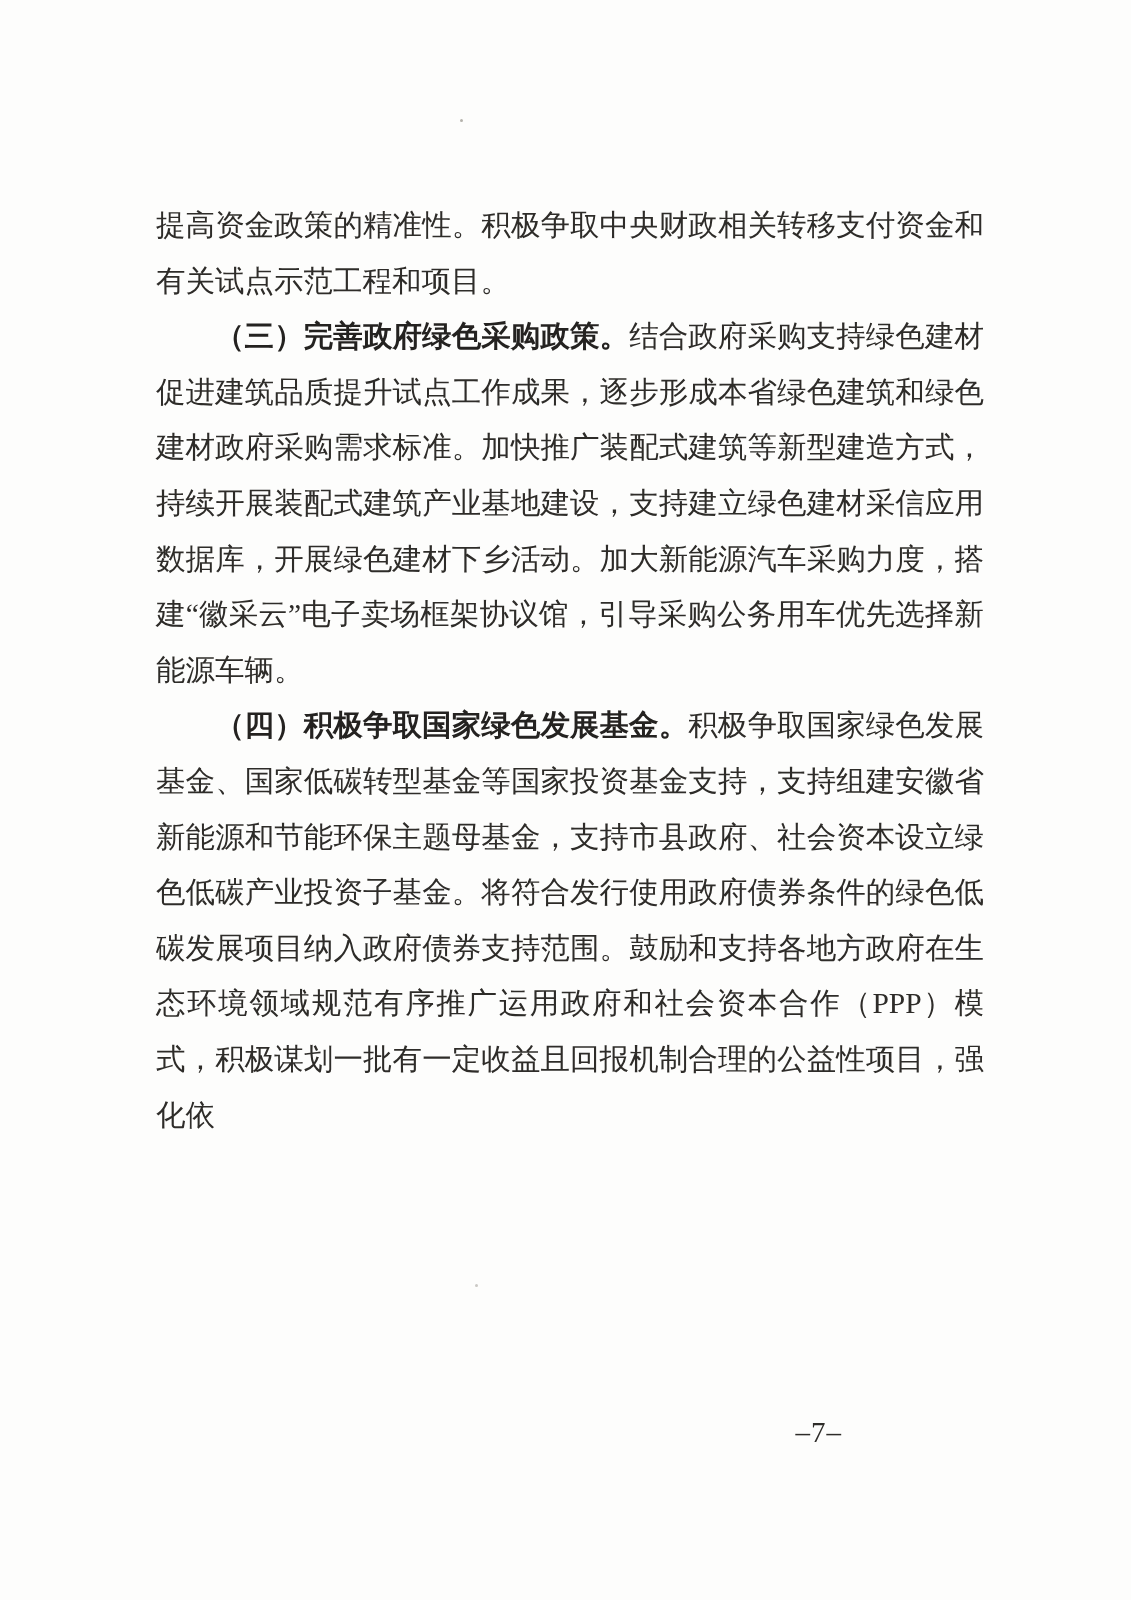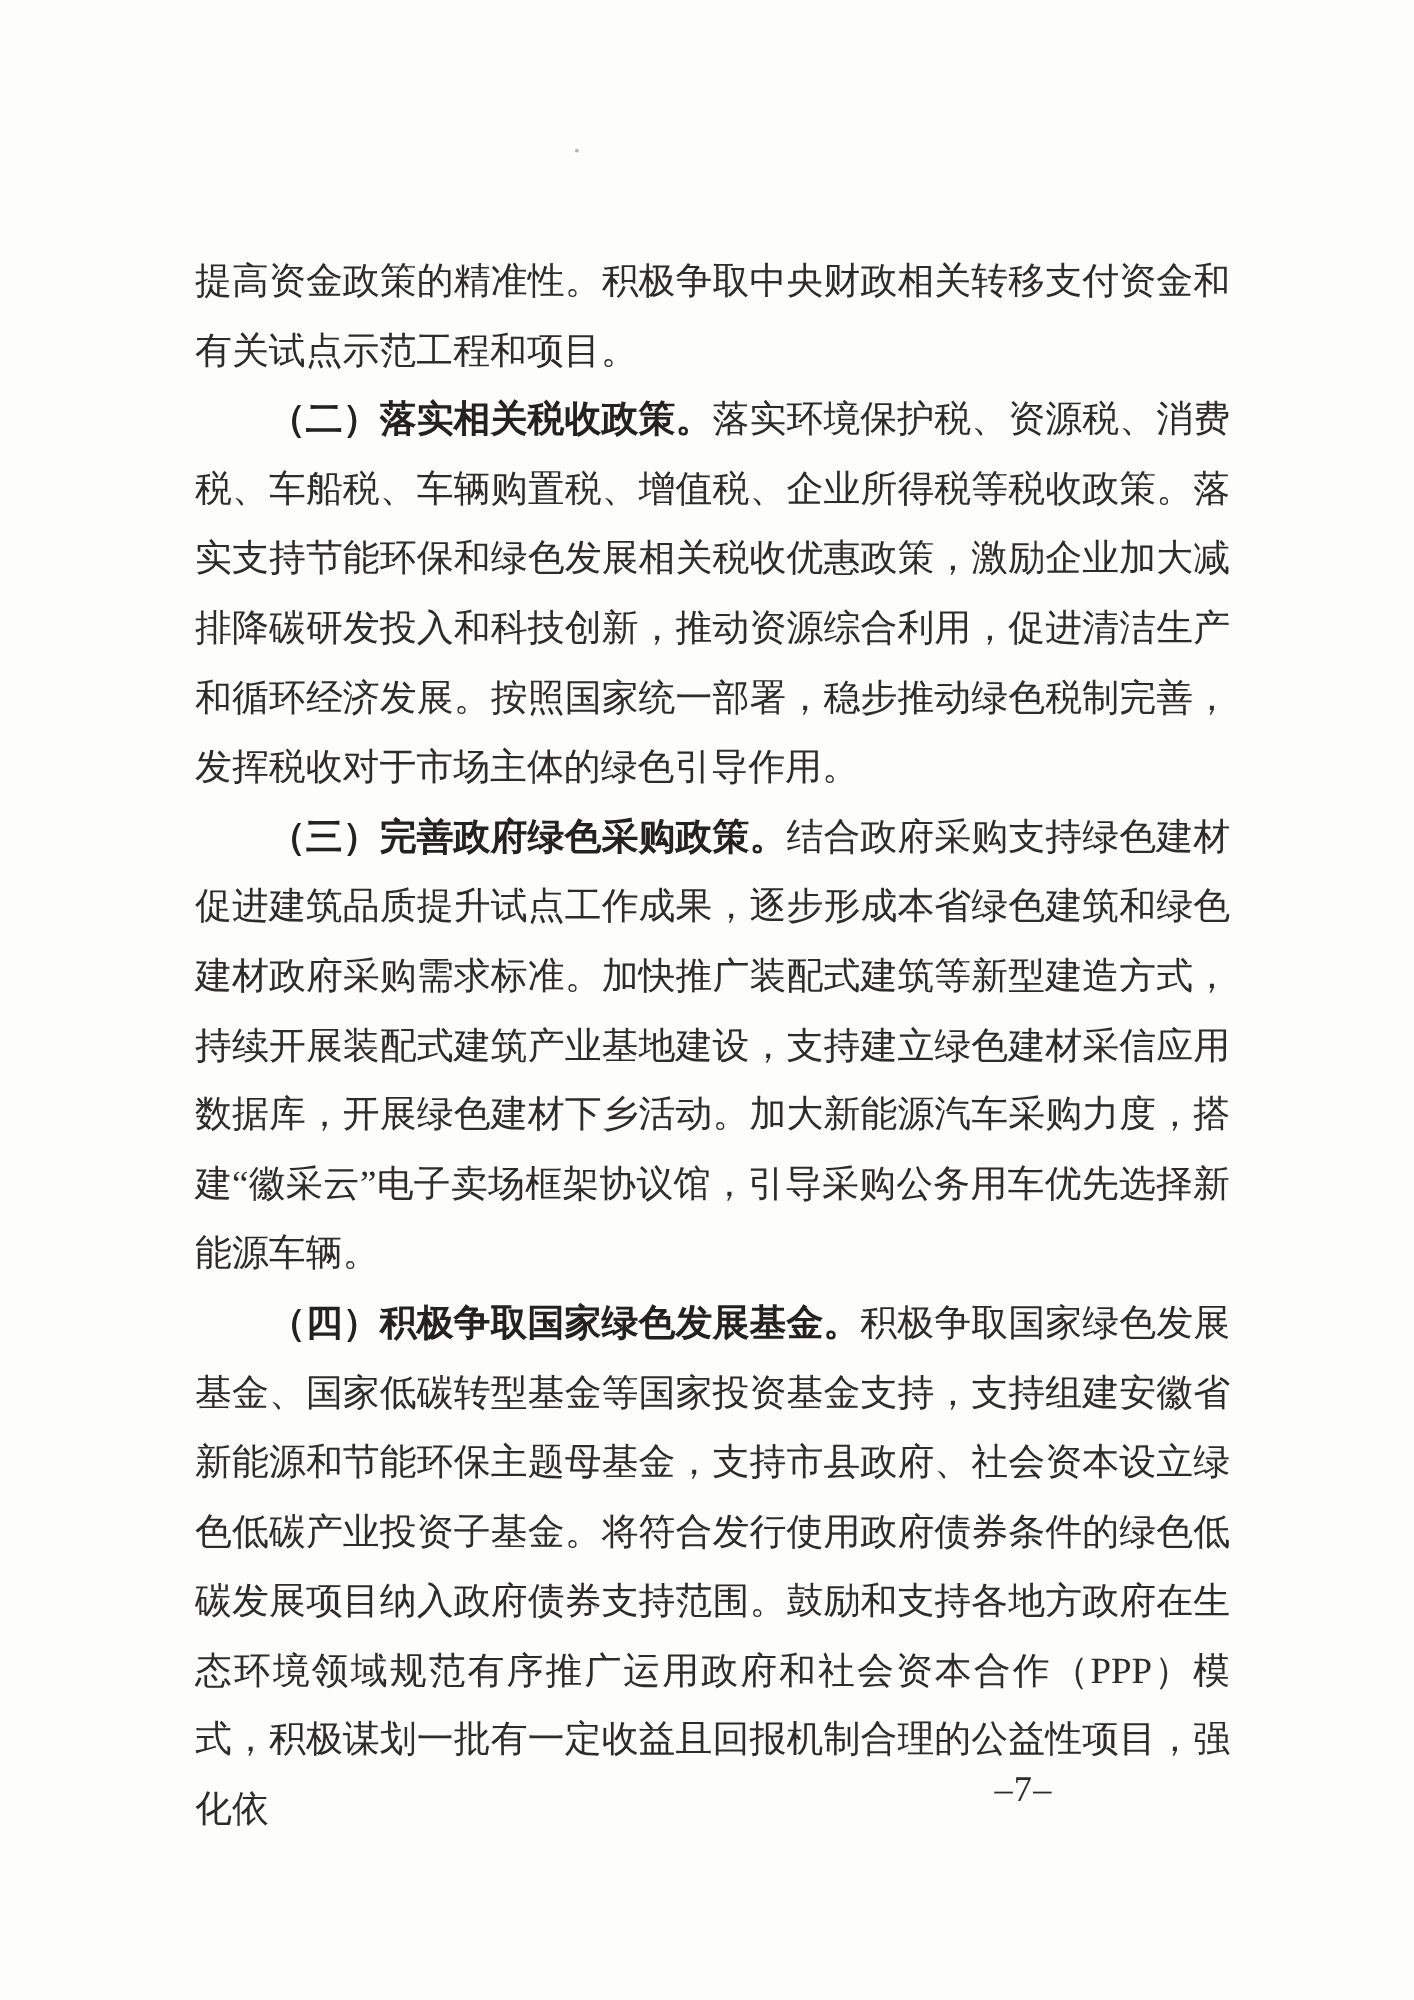--- a/index.html
+++ b/index.html
@@ -56,21 +56,20 @@
   .speck.s1 { left: 460px; top: 119px; width: 3px; height: 3px; }
   .speck.s2 { left: 1101px; top: 466px; width: 3px; height: 2px; opacity: .7; }
   .speck.s3 { left: 475px; top: 1284px; width: 3px; height: 3px; opacity: .7; }
 </style>
 </head>
 <body>
 
 <div class="page">
   <div class="content" id="paragraph-host">
       <p class="para"><span>提高资金政策的精准性。积极争取中央财政相关转移支付资金和有关试点示范工程和项目。</span></p>
-      <p class="para indent"><b>（二）落实相关税收政策。</b><span>落实环境保护税、资源税、消费税、车船税、车辆购置税、增值税、企业所得税等税收政策。落实支持节能环保和绿色发展相关税收优惠政策，激励企业加大减排降碳研发投入和科技创新，推动资源综合利用，促进清洁生产和循环经济发展。按照国家统一部署，稳步推动绿色税制完善，发挥税收对于市场主体的绿色引导作用。</span></p>
       <p class="para indent"><b>（三）完善政府绿色采购政策。</b><span>结合政府采购支持绿色建材促进建筑品质提升试点工作成果，逐步形成本省绿色建筑和绿色建材政府采购需求标准。加快推广装配式建筑等新型建造方式，持续开展装配式建筑产业基地建设，支持建立绿色建材采信应用数据库，开展绿色建材下乡活动。加大新能源汽车采购力度，搭建“徽采云”电子卖场框架协议馆，引导采购公务用车优先选择新能源车辆。</span></p>
       <p class="para indent"><b>（四）积极争取国家绿色发展基金。</b><span>积极争取国家绿色发展基金、国家低碳转型基金等国家投资基金支持，支持组建安徽省新能源和节能环保主题母基金，支持市县政府、社会资本设立绿色低碳产业投资子基金。将符合发行使用政府债券条件的绿色低碳发展项目纳入政府债券支持范围。鼓励和支持各地方政府在生态环境领域规范有序推广运用政府和社会资本合作（PPP）模式，积极谋划一批有一定收益且回报机制合理的公益性项目，强化依</span></p>
     </div>
   <div class="page-number">–7–</div>
   <div class="speck s1"></div>
   <div class="speck s2"></div>
   <div class="speck s3"></div>
 </div>
 
 </body></html>

